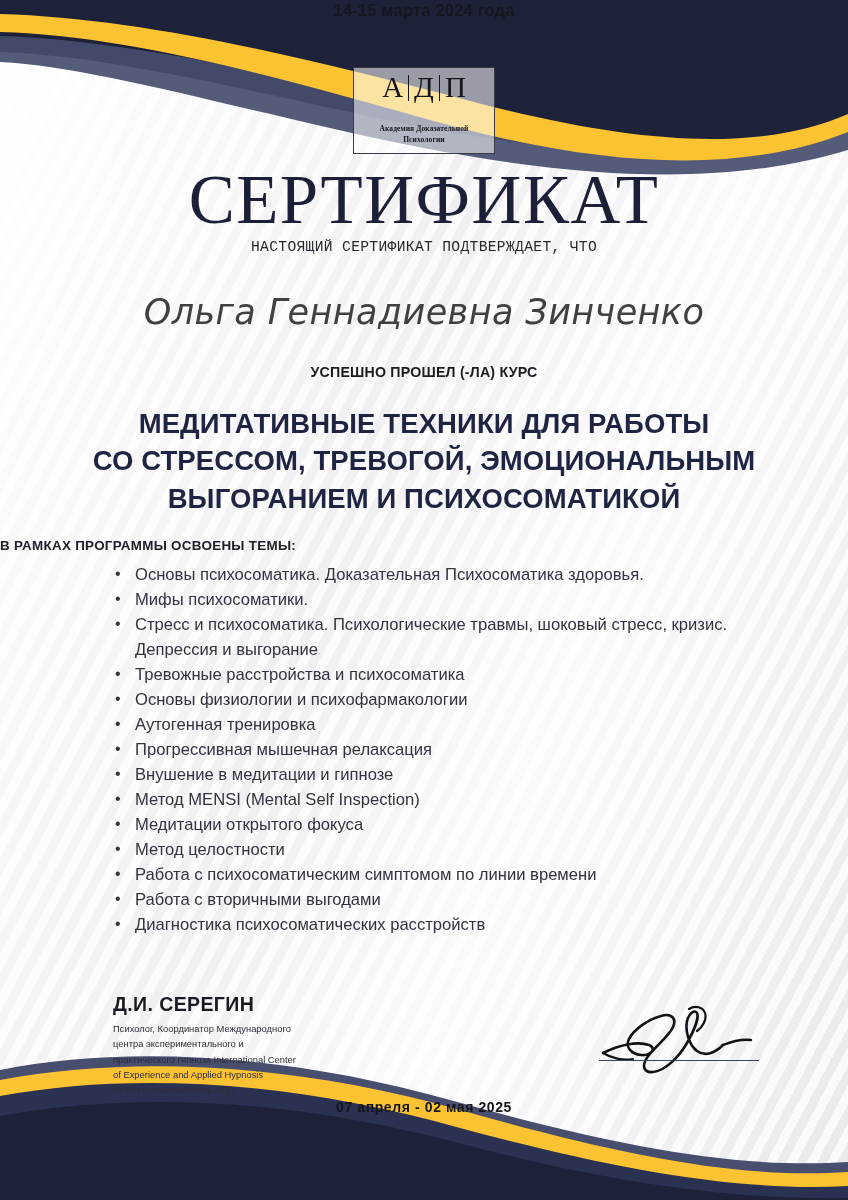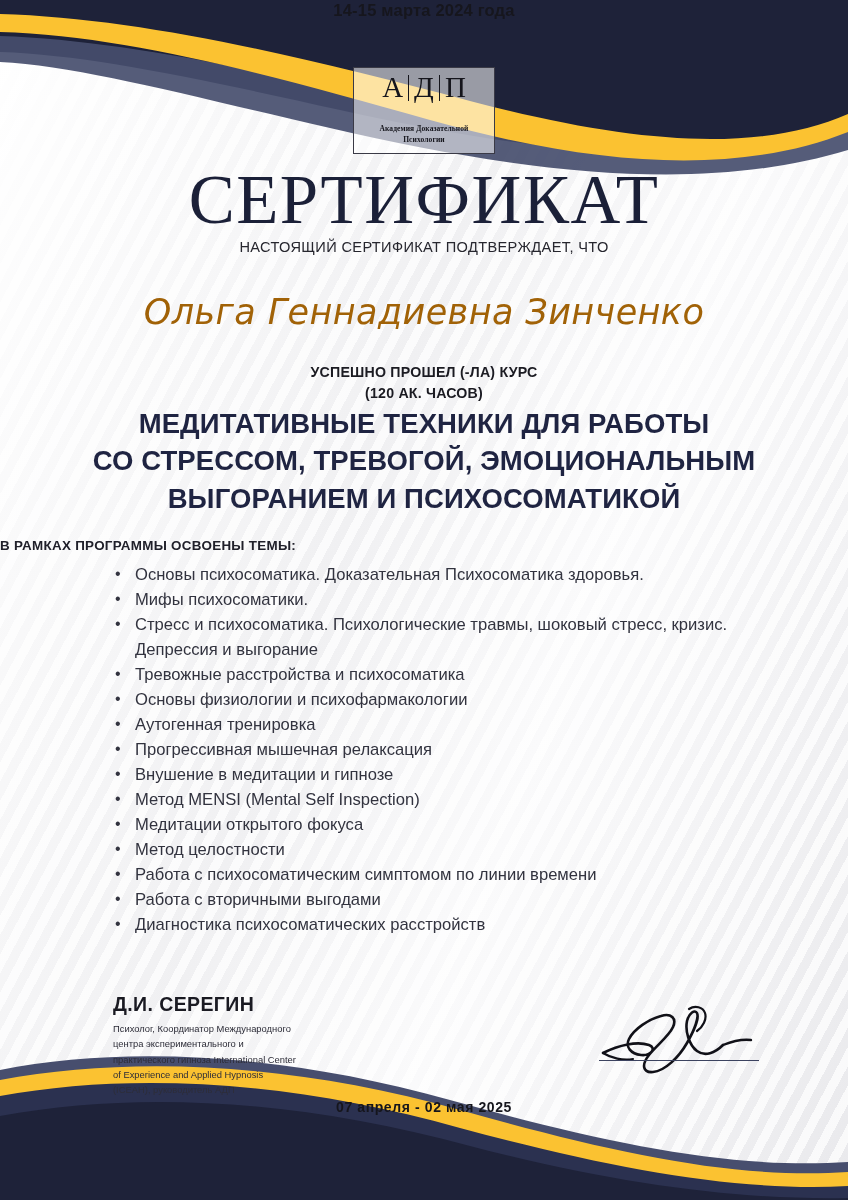--- a/index.html
+++ b/index.html
@@ -132,34 +132,35 @@
   }
   .cert-subtitle {
     position: absolute;
     top: 239px;
     left: 0;
     width: 848px;
     text-align: center;
     font-size: 14.6px;
     letter-spacing: 0.35px;
     color: #26262e;
+    font-family: Liberation Mono, monospace;
   }
 
   
   .recipient {
     position: absolute;
     top: 292px;
     left: 0;
     width: 848px;
     text-align: center;
     font-family: "DejaVu Sans", sans-serif;
     font-size: 35px;
     font-style: italic;
     font-weight: 300;
-    color: #a16207;
+    color: #404040;
     letter-spacing: 0.4px;
   }
 
   
   .course-meta {
     position: absolute;
     top: 362px;
     left: 0;
     width: 848px;
     text-align: center;
@@ -319,21 +320,20 @@
       </div>
     </div>
 
     <div class="cert-title">СЕРТИФИКАТ</div>
     <div class="cert-subtitle">НАСТОЯЩИЙ СЕРТИФИКАТ ПОДТВЕРЖДАЕТ, ЧТО</div>
 
     <div class="recipient">Ольга Геннадиевна Зинченко</div>
 
     <div class="course-meta">
       <div>УСПЕШНО ПРОШЕЛ (-ЛА) КУРС</div>
-      <div>(120 АК. ЧАСОВ)</div>
     </div>
 
     <div class="course-name">
       <div>МЕДИТАТИВНЫЕ ТЕХНИКИ ДЛЯ РАБОТЫ</div>
       <div>СО СТРЕССОМ, ТРЕВОГОЙ, ЭМОЦИОНАЛЬНЫМ</div>
       <div>ВЫГОРАНИЕМ И ПСИХОСОМАТИКОЙ</div>
     </div>
 
     <div class="topics-heading">В РАМКАХ ПРОГРАММЫ ОСВОЕНЫ ТЕМЫ:</div>
     <ul class="topics-list" id="topics-list">

